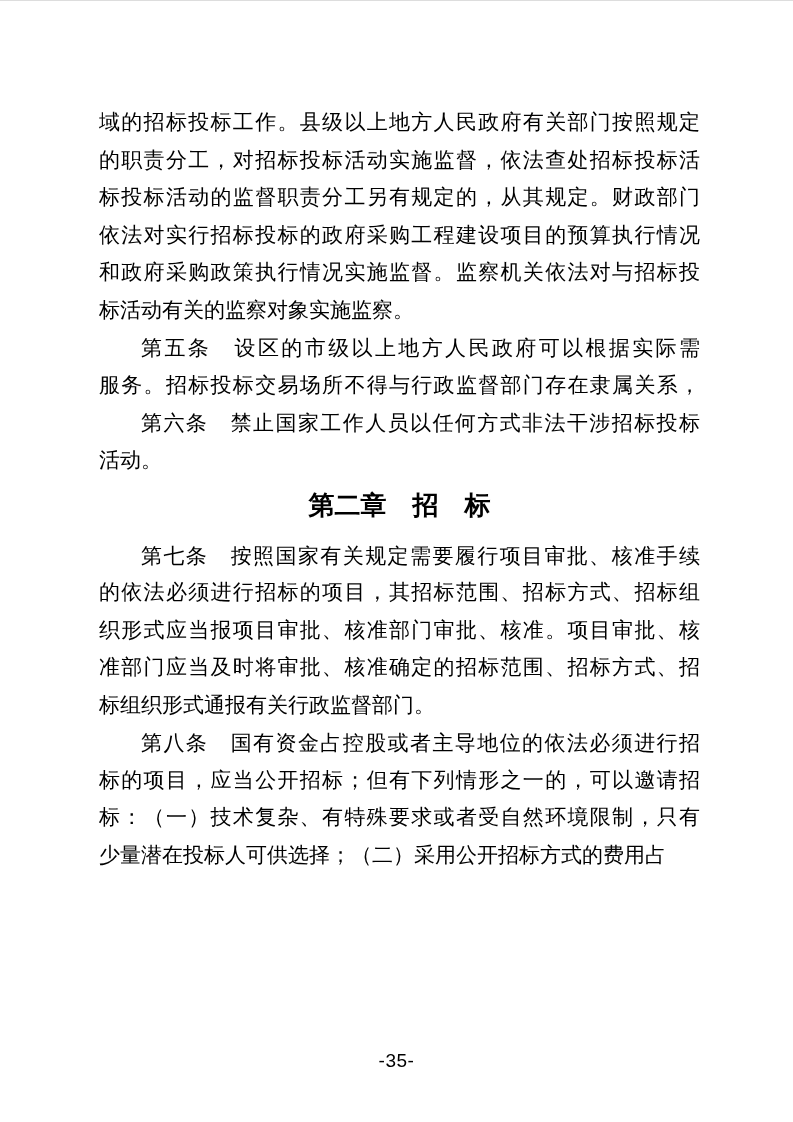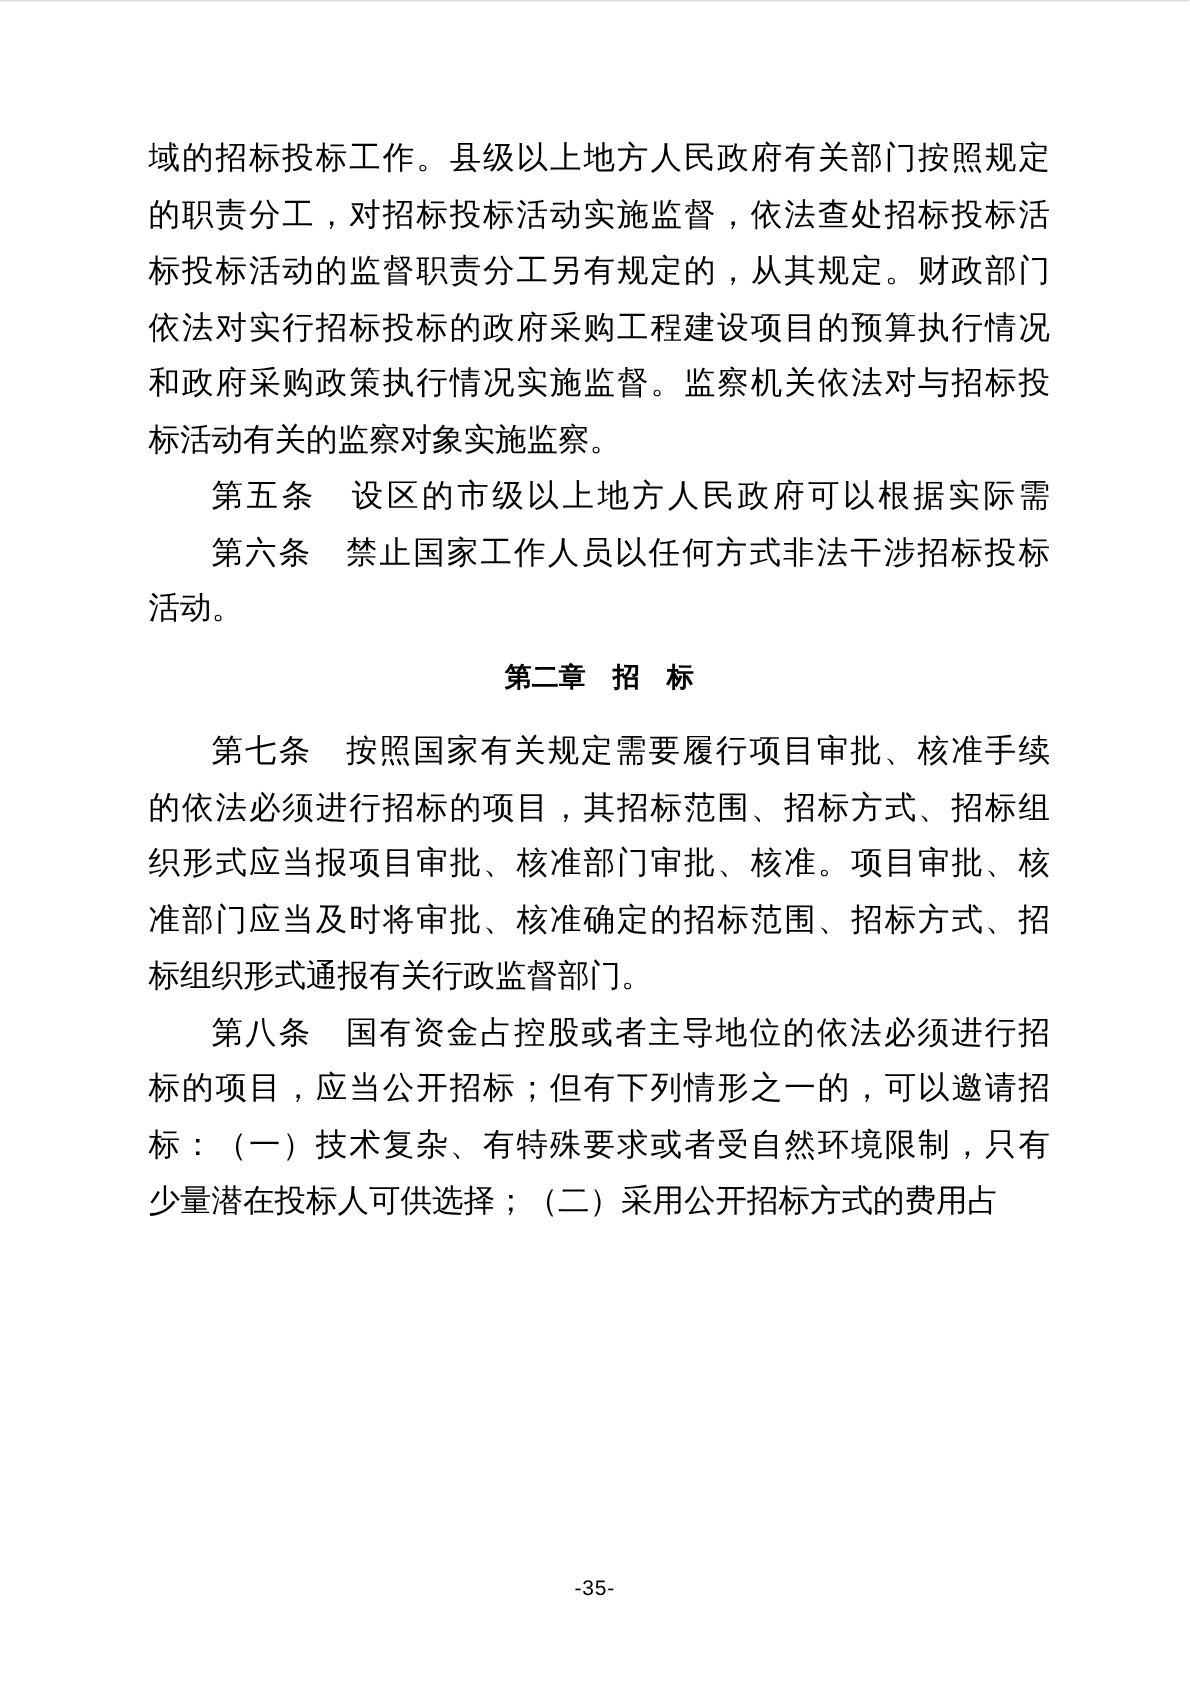--- a/index.html
+++ b/index.html
@@ -18,21 +18,21 @@
   }
   .top-edge {
     position: absolute;
     top: 0; left: 0; right: 0;
     height: 1px;
     background: #dddddd;
   }
   .text-body {
     position: absolute;
     left: 99px;
-    top: 87px;
+    top: 104px;
     width: 601px;
     font-size: 21px;
     line-height: 37.5px;
   }
   .para {
     margin: 0;
   }
   .line {
     text-align: justify;
     text-align-last: justify;
@@ -45,33 +45,33 @@
   .line.last {
     text-align-last: left;
   }
   .article-label {
     font-weight: 400;
     font-family: "Liberation Sans", "DejaVu Sans", sans-serif;
   }
   .chapter-heading {
     text-align: center;
     font-weight: 700;
-    font-size: 18px;
+    font-size: 26px;
     font-family: "Liberation Sans", "DejaVu Sans", sans-serif;
     margin-top: 8px;
     margin-bottom: 12px;
     line-height: 37.5px;
   }
   .page-number {
     position: absolute;
     top: 1050px;
     left: 0;
     right: 0;
     text-align: center;
-    font-size: 14px;
+    font-size: 19px;
     letter-spacing: 0.5px;
     font-family: "Liberation Sans", "DejaVu Sans", sans-serif;
     color: #000000;
   }
 </style>
 </head>
 <body>
 
 <div class="page">
   <div class="top-edge"></div>
@@ -79,20 +79,21 @@
       <div class="para">
         <div class="line">域的招标投标工作。县级以上地方人民政府有关部门按照规定</div>
         <div class="line">的职责分工，对招标投标活动实施监督，依法查处招标投标活</div>
         <div class="line">标投标活动的监督职责分工另有规定的，从其规定。财政部门</div>
         <div class="line">依法对实行招标投标的政府采购工程建设项目的预算执行情况</div>
         <div class="line">和政府采购政策执行情况实施监督。监察机关依法对与招标投</div>
         <div class="line last">标活动有关的监察对象实施监察。</div>
       </div>
       <div class="para">
         <div class="line first"><span class="article-label">第五条</span>　设区的市级以上地方人民政府可以根据实际需</div>
+        <div class="line">服务。招标投标交易场所不得与行政监督部门存在隶属关系，</div>
       </div>
       <div class="para">
         <div class="line first"><span class="article-label">第六条</span>　禁止国家工作人员以任何方式非法干涉招标投标</div>
         <div class="line last">活动。</div>
       </div>
       <div class="chapter-heading">第二章　招　标</div>
       <div class="para">
         <div class="line first"><span class="article-label">第七条</span>　按照国家有关规定需要履行项目审批、核准手续</div>
         <div class="line">的依法必须进行招标的项目，其招标范围、招标方式、招标组</div>
         <div class="line">织形式应当报项目审批、核准部门审批、核准。项目审批、核</div>

